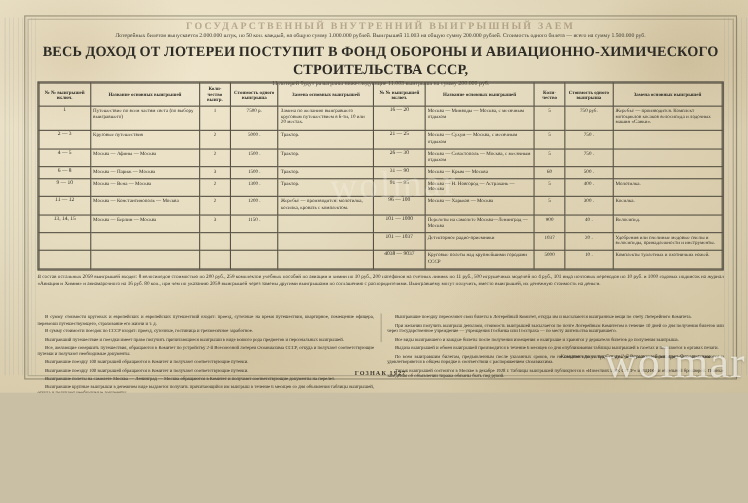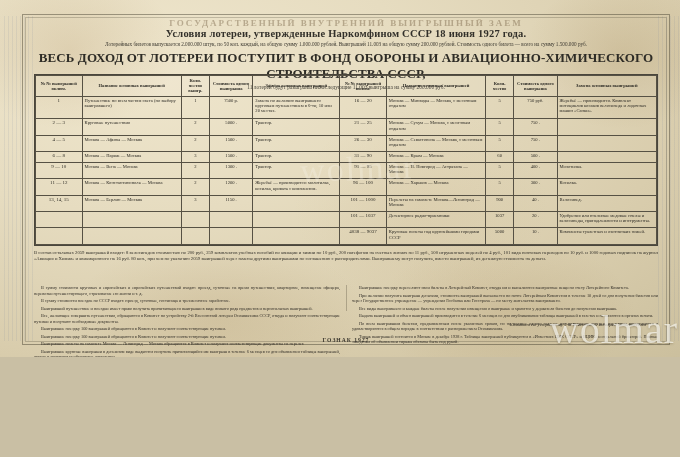--- a/index.html
+++ b/index.html
@@ -95,21 +95,20 @@
   <div class="stain s4"></div>
   <div class="stain s5"></div>
   <div class="band l"></div>
   <div class="band r"></div>
 
   <div class="frame"></div>
 
   <div class="ghost-title">ГОСУДАРСТВЕННЫЙ ВНУТРЕННИЙ ВЫИГРЫШНЫЙ ЗАЕМ</div>
 
   <div class="hdr">
-    <div class="h1">Условия лотереи, утвержденные Наркомфином СССР 18 июня 1927 года.</div>
     <div class="h2">Лотерейных билетов выпускается  2.000.000 штук, по 50 коп. каждый, на общую сумму 1.000.000 рублей. Выигрышей 11.003 на общую сумму 200.000 рублей. Стоимость одного билета — всего на сумму 1.500.000 руб.</div>
     <div class="h3">ВЕСЬ ДОХОД ОТ ЛОТЕРЕИ ПОСТУПИТ В ФОНД ОБОРОНЫ И АВИАЦИОННО-ХИМИЧЕСКОГО СТРОИТЕЛЬСТВА СССР,</div>
     <div class="h4">11 лотерей будут разыграны нижеследующие 11.003 выигрыша на сумму 200.000 руб.</div>
   </div>
 
   <div class="tbl">
     <table>
       <colgroup>
         <col style="width:7.5%">
           <col style="width:16%">

